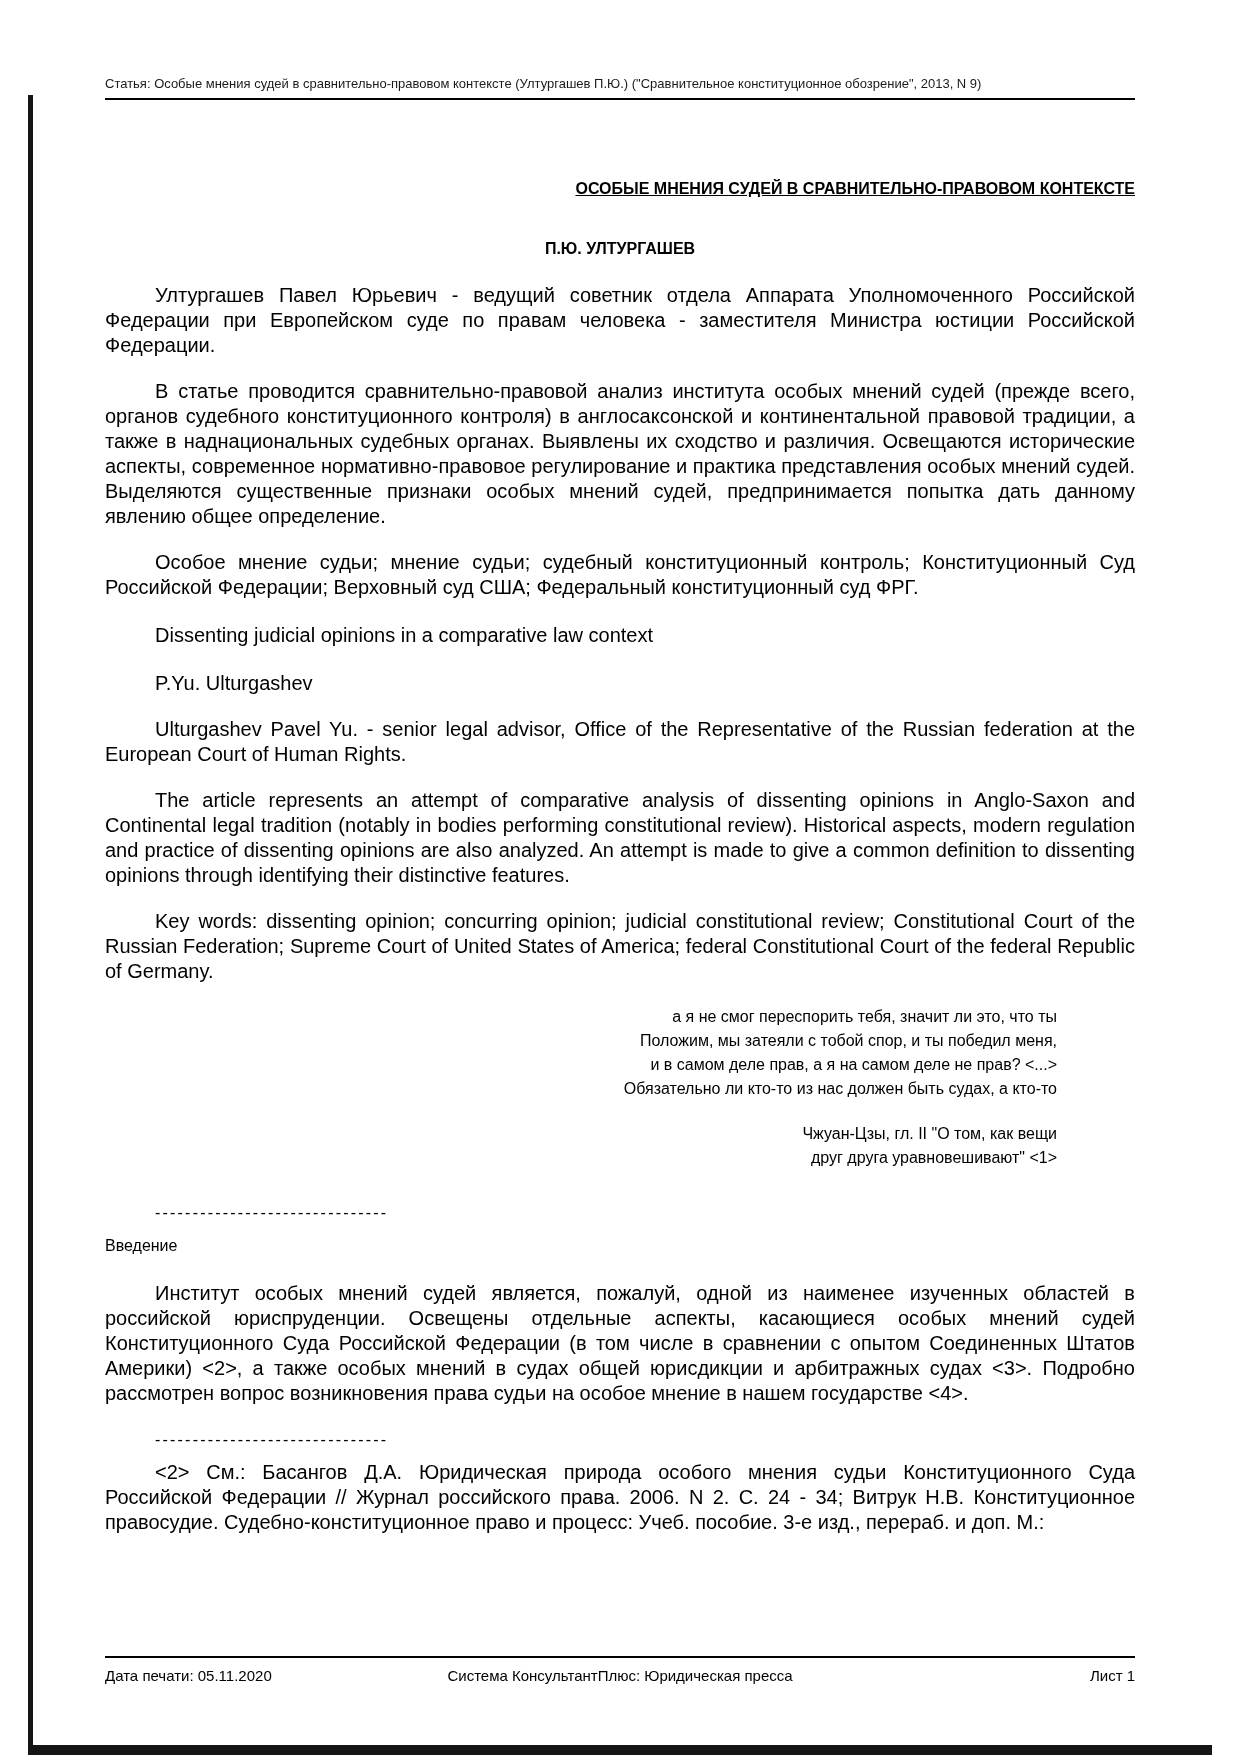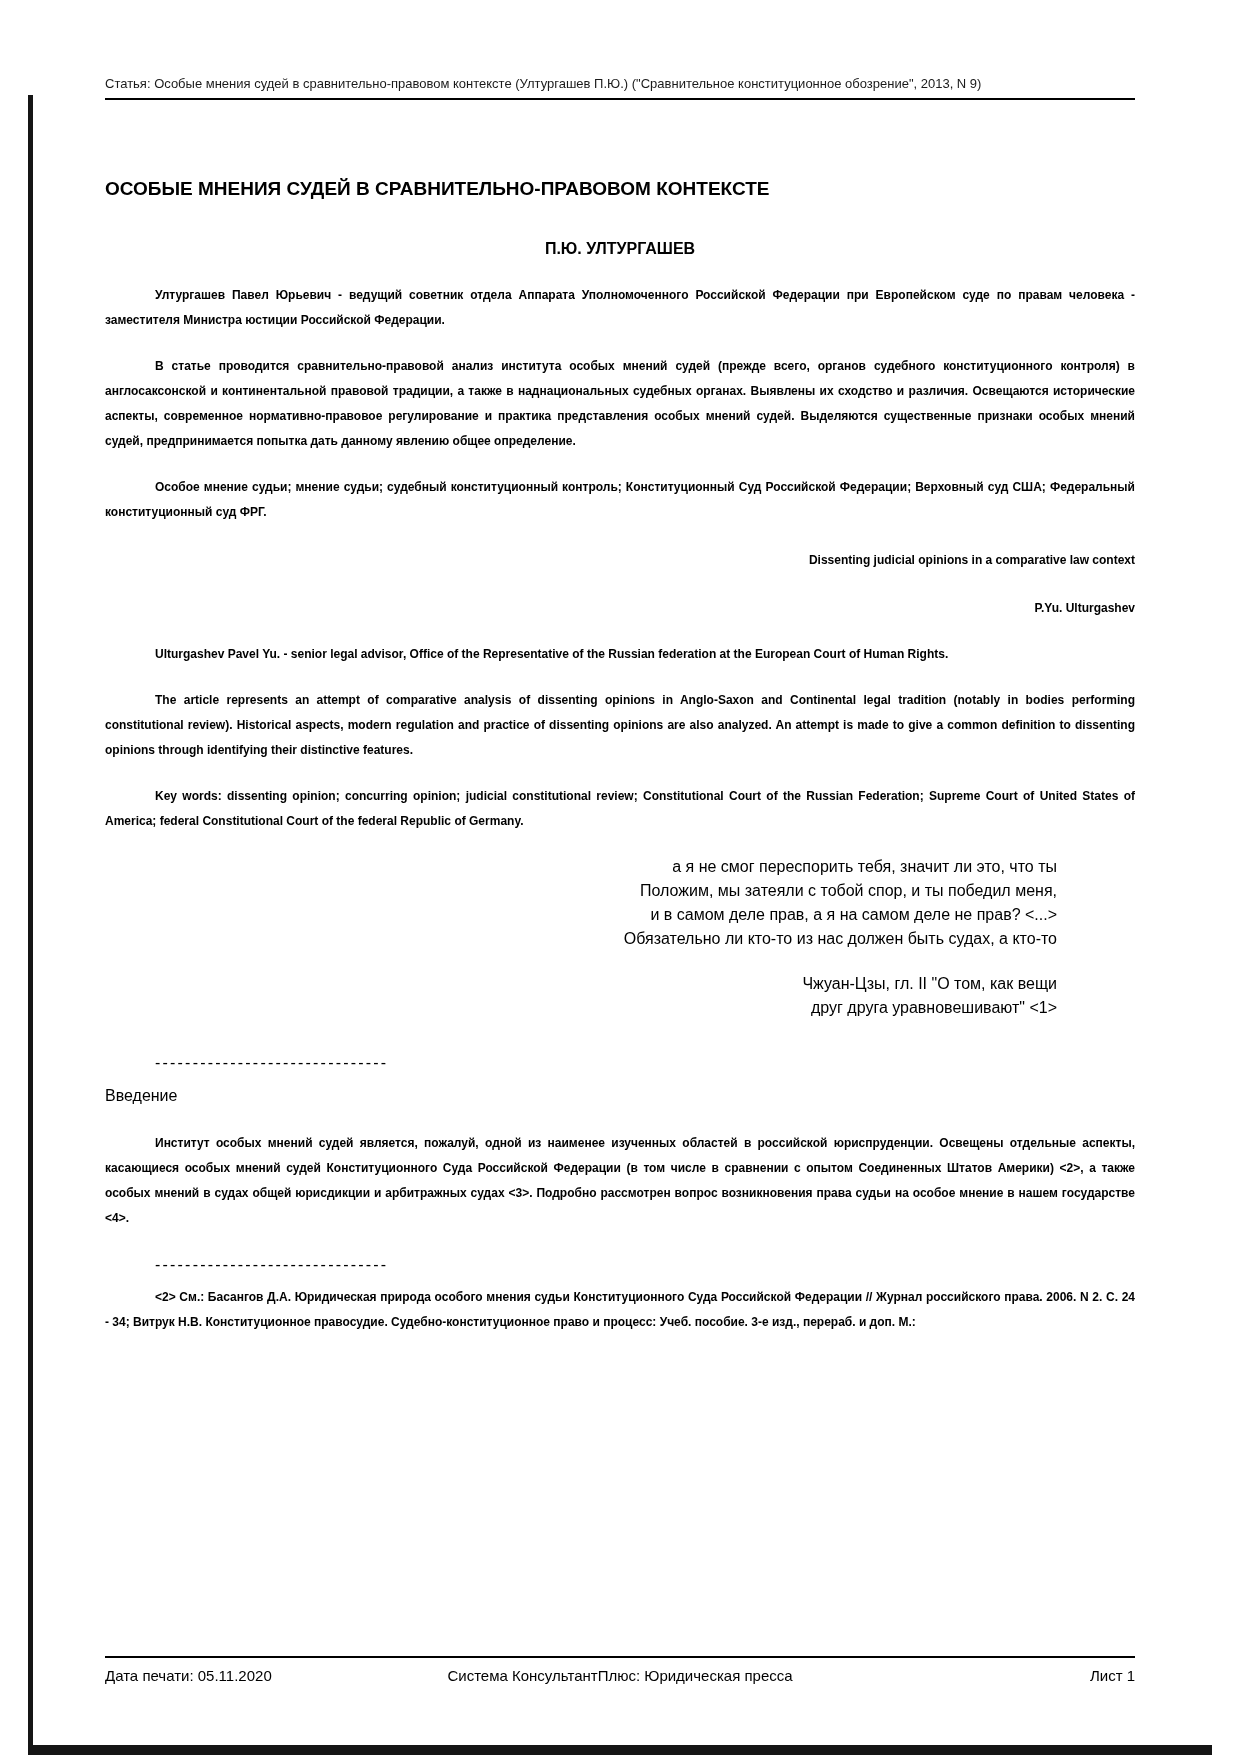--- a/index.html
+++ b/index.html
@@ -15,42 +15,42 @@
   .content { margin: 0 106px 0 105px; }
 
   .doc-header {
     padding-top: 76px;
     padding-bottom: 6px;
     border-bottom: 2px solid #000000;
   }
   .header-text { font-size: 13px; line-height: 16px; color: #1a1a1a; }
 
   .doc-title {
-    font-size: 19px;
+    font-size: 16px;
     font-weight: bold;
-    text-align: left;
+    text-align: right;
     line-height: 25px;
     margin: 76px 0 35px 0;
+    text-decoration: underline;
   }
   .doc-author {
     font-size: 16px;
     font-weight: bold;
     text-align: center;
     line-height: 25px;
     margin: 0 0 22px 0;
   }
   .para {
-    font-size: 12px;
+    font-size: 20px;
     line-height: 25px;
     text-align: justify;
     text-indent: 50px;
     margin: 0 0 21px 0;
-    font-weight: bold;
   }
-  .para.plain { text-align: right; margin-top: 23px; }
+  .para.plain { text-align: left; margin-top: 23px; }
   .mb-small { margin-bottom: 11px; }
 
   .epigraph {
     font-size: 16px;
     line-height: 24px;
     text-align: right;
     margin: 0 78px 21px 0;
   }
   .epigraph.attribution { margin-bottom: 30px; }
 

